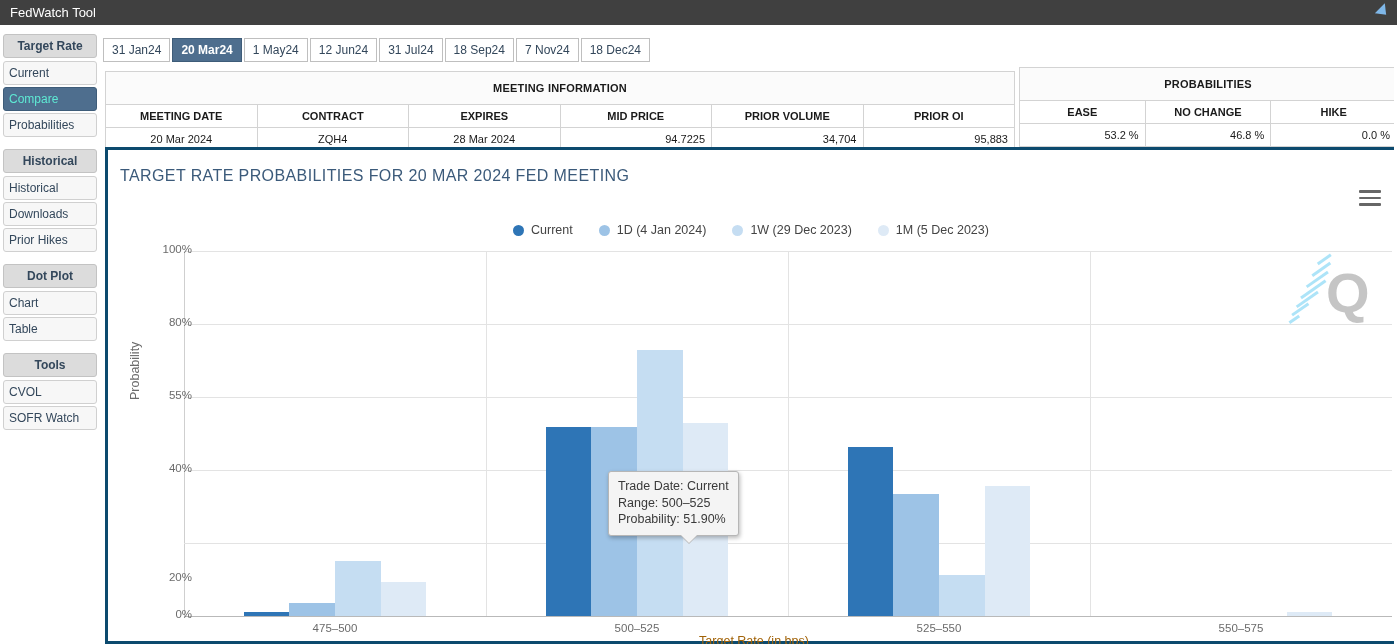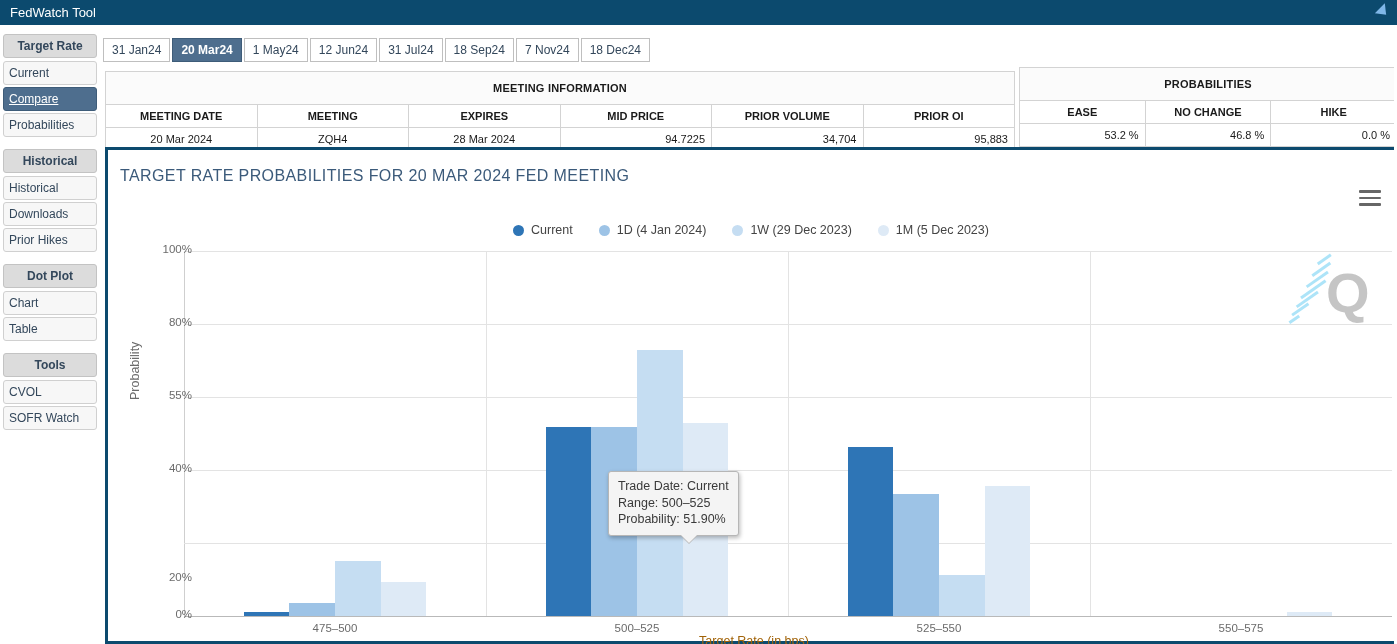--- a/index.html
+++ b/index.html
@@ -10,21 +10,21 @@
     background: #ffffff;
     font-family: "Liberation Sans", sans-serif;
     font-size: 12px;
     color: #333;
   }
   #app { position: relative; width: 1397px; height: 644px; }
 
   
   .titlebar {
     position: absolute; left: 0; top: 0; width: 1397px; height: 25px;
-    background: #0c4a6e;
+    background: #404040;
     color: #ffffff;
     font-size: 13px;
     display: flex; align-items: center;
     padding-left: 10px;
   }
   .titlebar .tb-right {
     position: absolute; right: 4px; top: 2px; width: 20px; height: 20px;
   }
   .tb-arrow {
     width: 0; height: 0;
@@ -58,22 +58,21 @@
     border-radius: 3px;
     color: #33475b;
     font-size: 12px;
     padding: 4px 0 4px 5px;
     margin-bottom: 2px;
     cursor: pointer;
   }
   .side-item.active {
     background: #4e6e8e;
     border-color: #3e5c79;
-    color: #ffffff;
-    text-decoration: underline;
+    color: #5eead4;
   }
   .side-gap { height: 10px; }
 
   
   .main {
     position: absolute; left: 103px; top: 30px;
     width: 1294px; height: 614px;
     background: #ffffff;
   }
 
@@ -295,21 +294,21 @@
 
     <div class="infowrap">
 
       <table class="tbl" id="meeting-table">
         <tbody>
             <tr>
           <td class="sect" colspan="6">MEETING INFORMATION</td>
         </tr>
         <tr id="mi-head">
               <td class="hdr" style="width: 180px;">MEETING DATE</td>
-              <td class="hdr" style="width: 158px;">MEETING</td>
+              <td class="hdr" style="width: 158px;">CONTRACT</td>
               <td class="hdr" style="width: 158px;">EXPIRES</td>
               <td class="hdr" style="width: 132px;">MID PRICE</td>
               <td class="hdr" style="width: 185px;">PRIOR VOLUME</td>
               <td class="hdr" style="width: 97px;">PRIOR OI</td>
             </tr>
         <tr id="mi-row">
               <td class="val">20 Mar 2024</td>
               <td class="val">ZQH4</td>
               <td class="val">28 Mar 2024</td>
               <td class="val num">94.7225</td>

